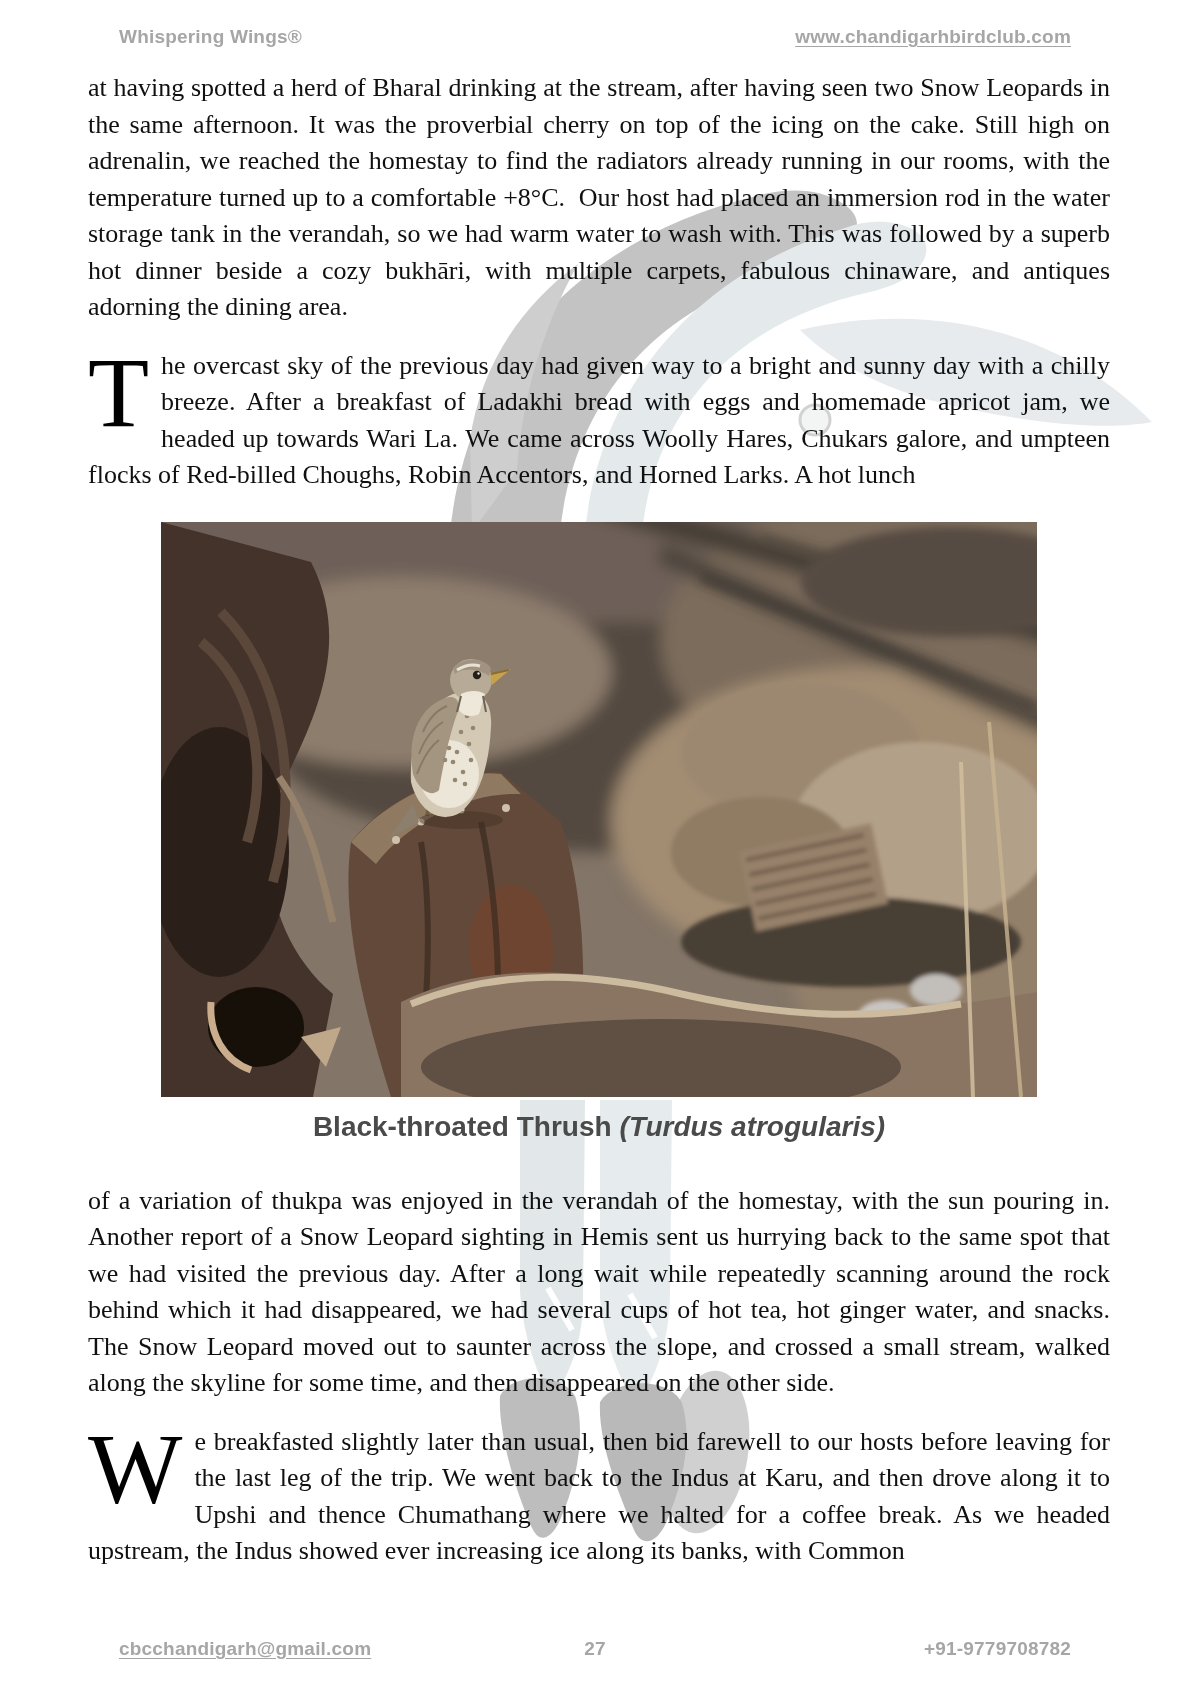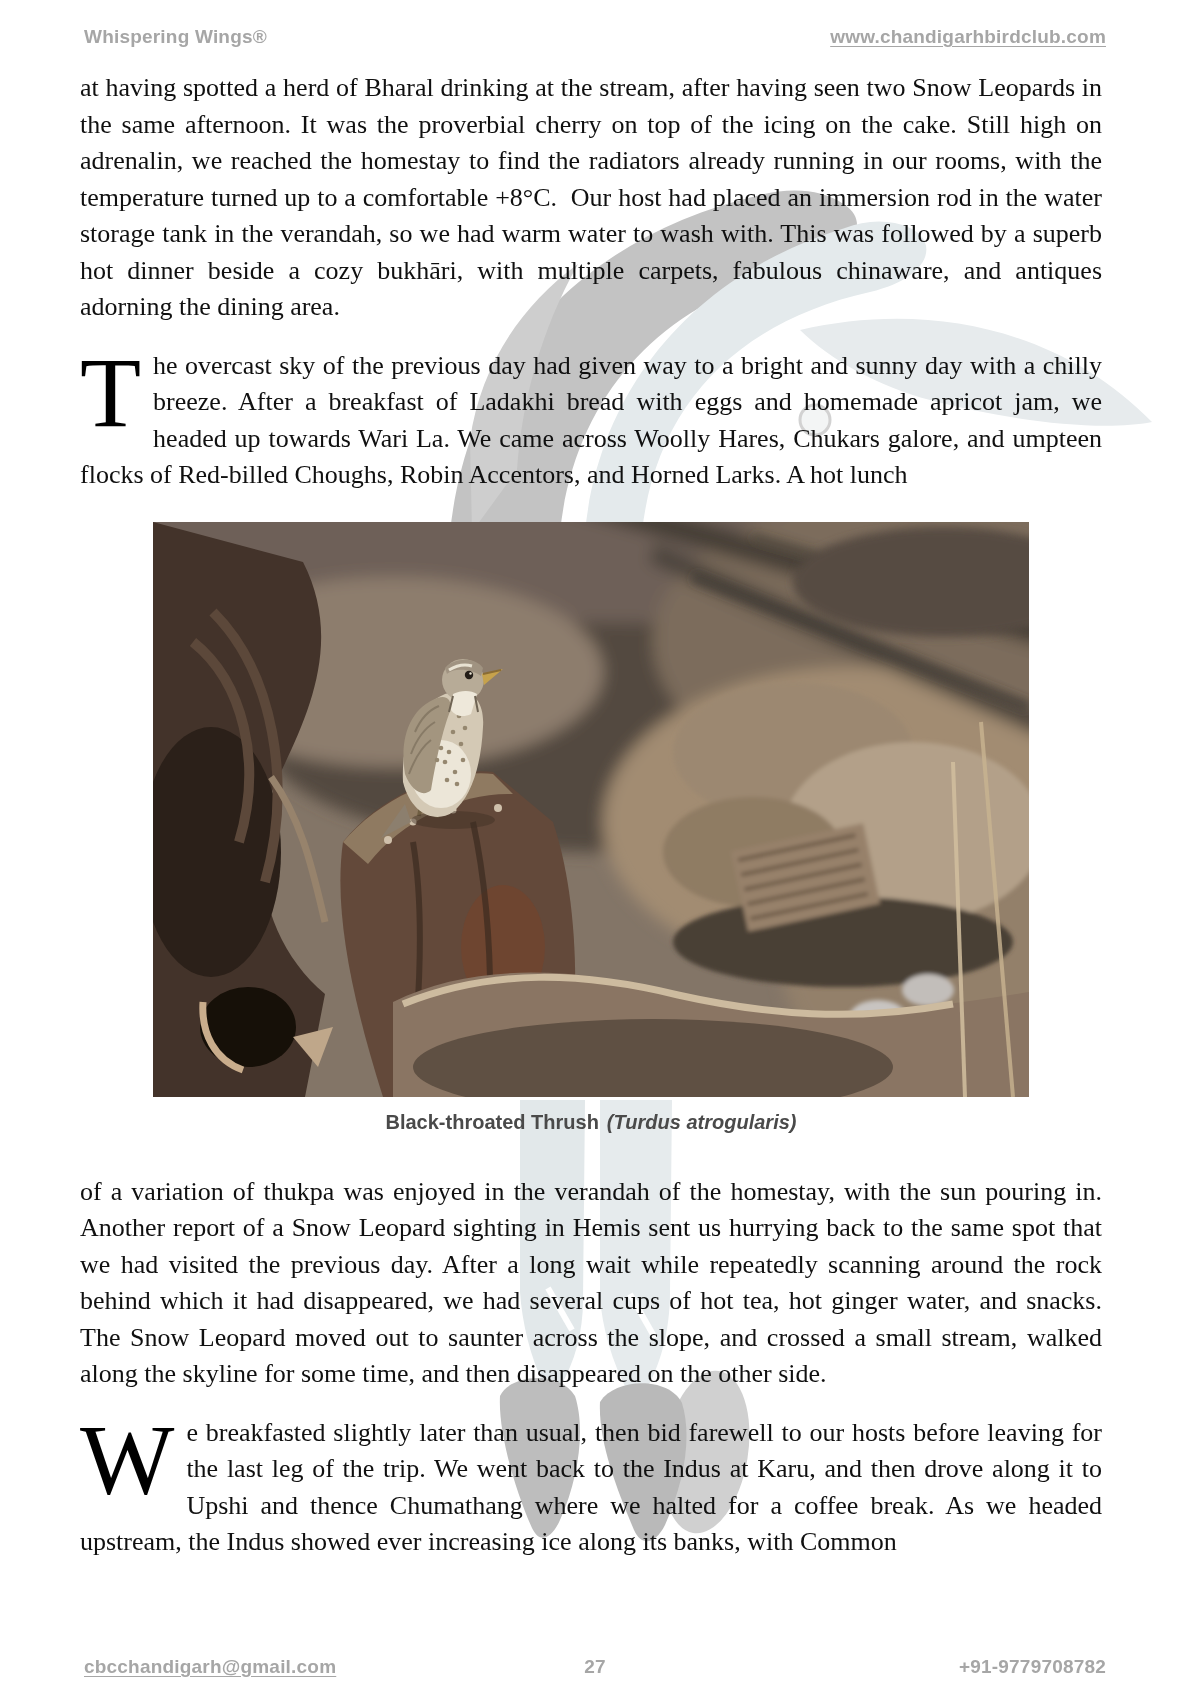--- a/index.html
+++ b/index.html
@@ -2,40 +2,40 @@
 <html><head>
 <meta charset="utf-8">
 <style>
   html,body{margin:0;padding:0;background:#ffffff;}
   .page{position:relative;width:1190px;height:1684px;background:#ffffff;overflow:hidden;margin:0 auto;
         font-family:"Liberation Serif",serif;}
   
   .watermark{position:absolute;inset:0;z-index:0;pointer-events:none;}
   
   .pageband{position:absolute;left:0;right:0;display:flex;align-items:baseline;
-            padding:0 84px;z-index:2;font-family:"Liberation Sans",sans-serif;
+            padding:0 119px;z-index:2;font-family:"Liberation Sans",sans-serif;
             font-size:19px;font-weight:600;color:#a6a6a6;letter-spacing:.2px;}
   .band-top{top:26px;}
-  .band-bottom{bottom:6px;}
+  .band-bottom{bottom:24px;}
   .band-left{flex:1;text-align:left;}
   .band-center{flex:1.2;text-align:center;}
   .band-right{flex:1;text-align:right;}
   .ulink{text-decoration:underline;text-underline-offset:3px;cursor:pointer;}
   
-  .content{position:absolute;top:70px;left:80px;width:1022px;z-index:1;}
+  .content{position:absolute;top:70px;left:88px;width:1022px;z-index:1;}
   .content p{margin:0 0 22px;font-size:26px;line-height:36.5px;color:#101010;
              text-align:justify;}
   .content p.last-loose{margin-bottom:0;}
   .dropcap{float:left;font-family:"Liberation Serif",serif;font-size:100px;line-height:73px;
            padding:8px 12px 2px 0;color:#000;}
   
   .figure{width:876px;margin:32px auto 40px;position:relative;}
   .photo{display:block;width:876px;height:575px;background:#837567;}
   .caption{margin-top:14px;text-align:center;font-family:"Liberation Sans",sans-serif;
-           font-size:20px;font-weight:700;color:#4a4a4a;}
+           font-size:28px;font-weight:700;color:#4a4a4a;}
   .caption .sci{font-style:italic;margin-left:8px;}
 </style>
 </head>
 <body>
 
 <div class="page">
 
   <svg class="watermark" viewBox="0 0 1190 1684" aria-hidden="true">
 
     <path d="M760,195 C590,235 470,350 450,532 L560,532 C575,392 665,300 800,268 C852,255 872,224 845,205 C820,188 790,188 760,195 Z" fill="#c3c3c3"></path>

